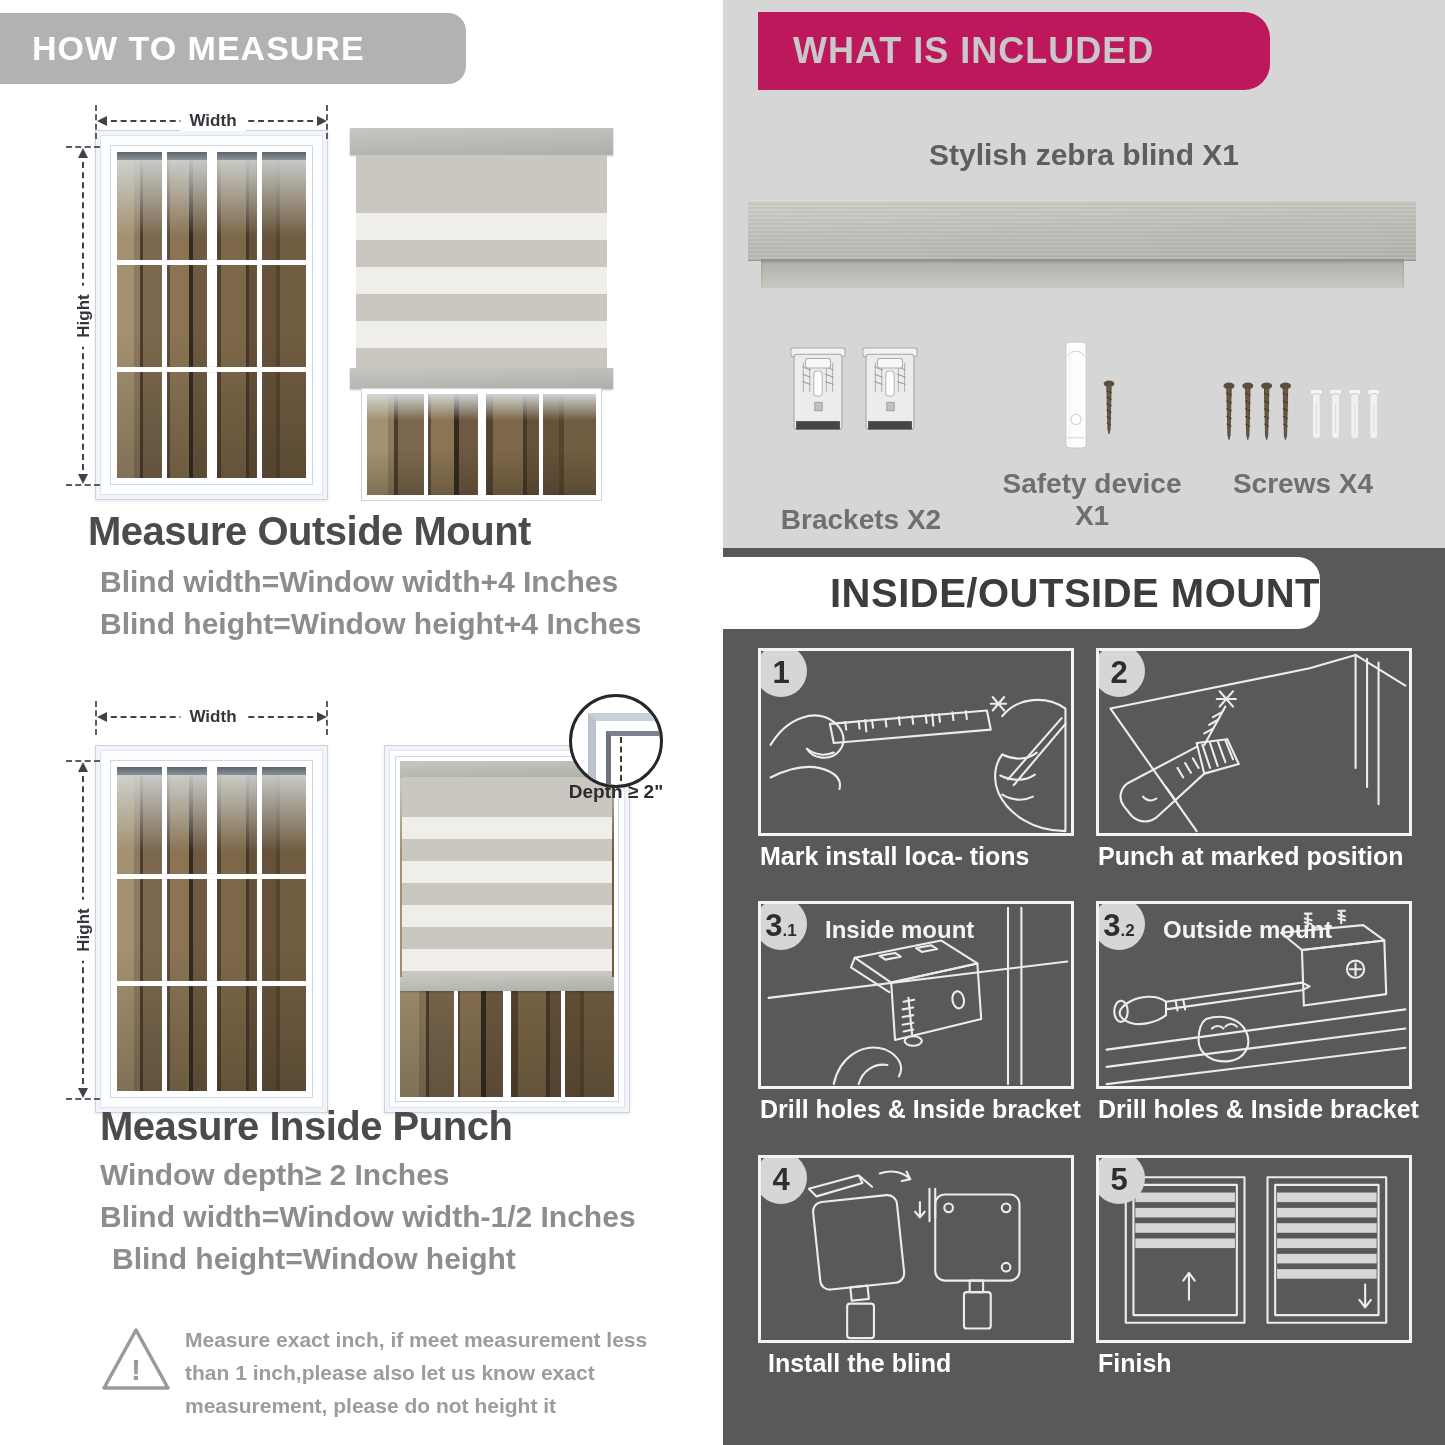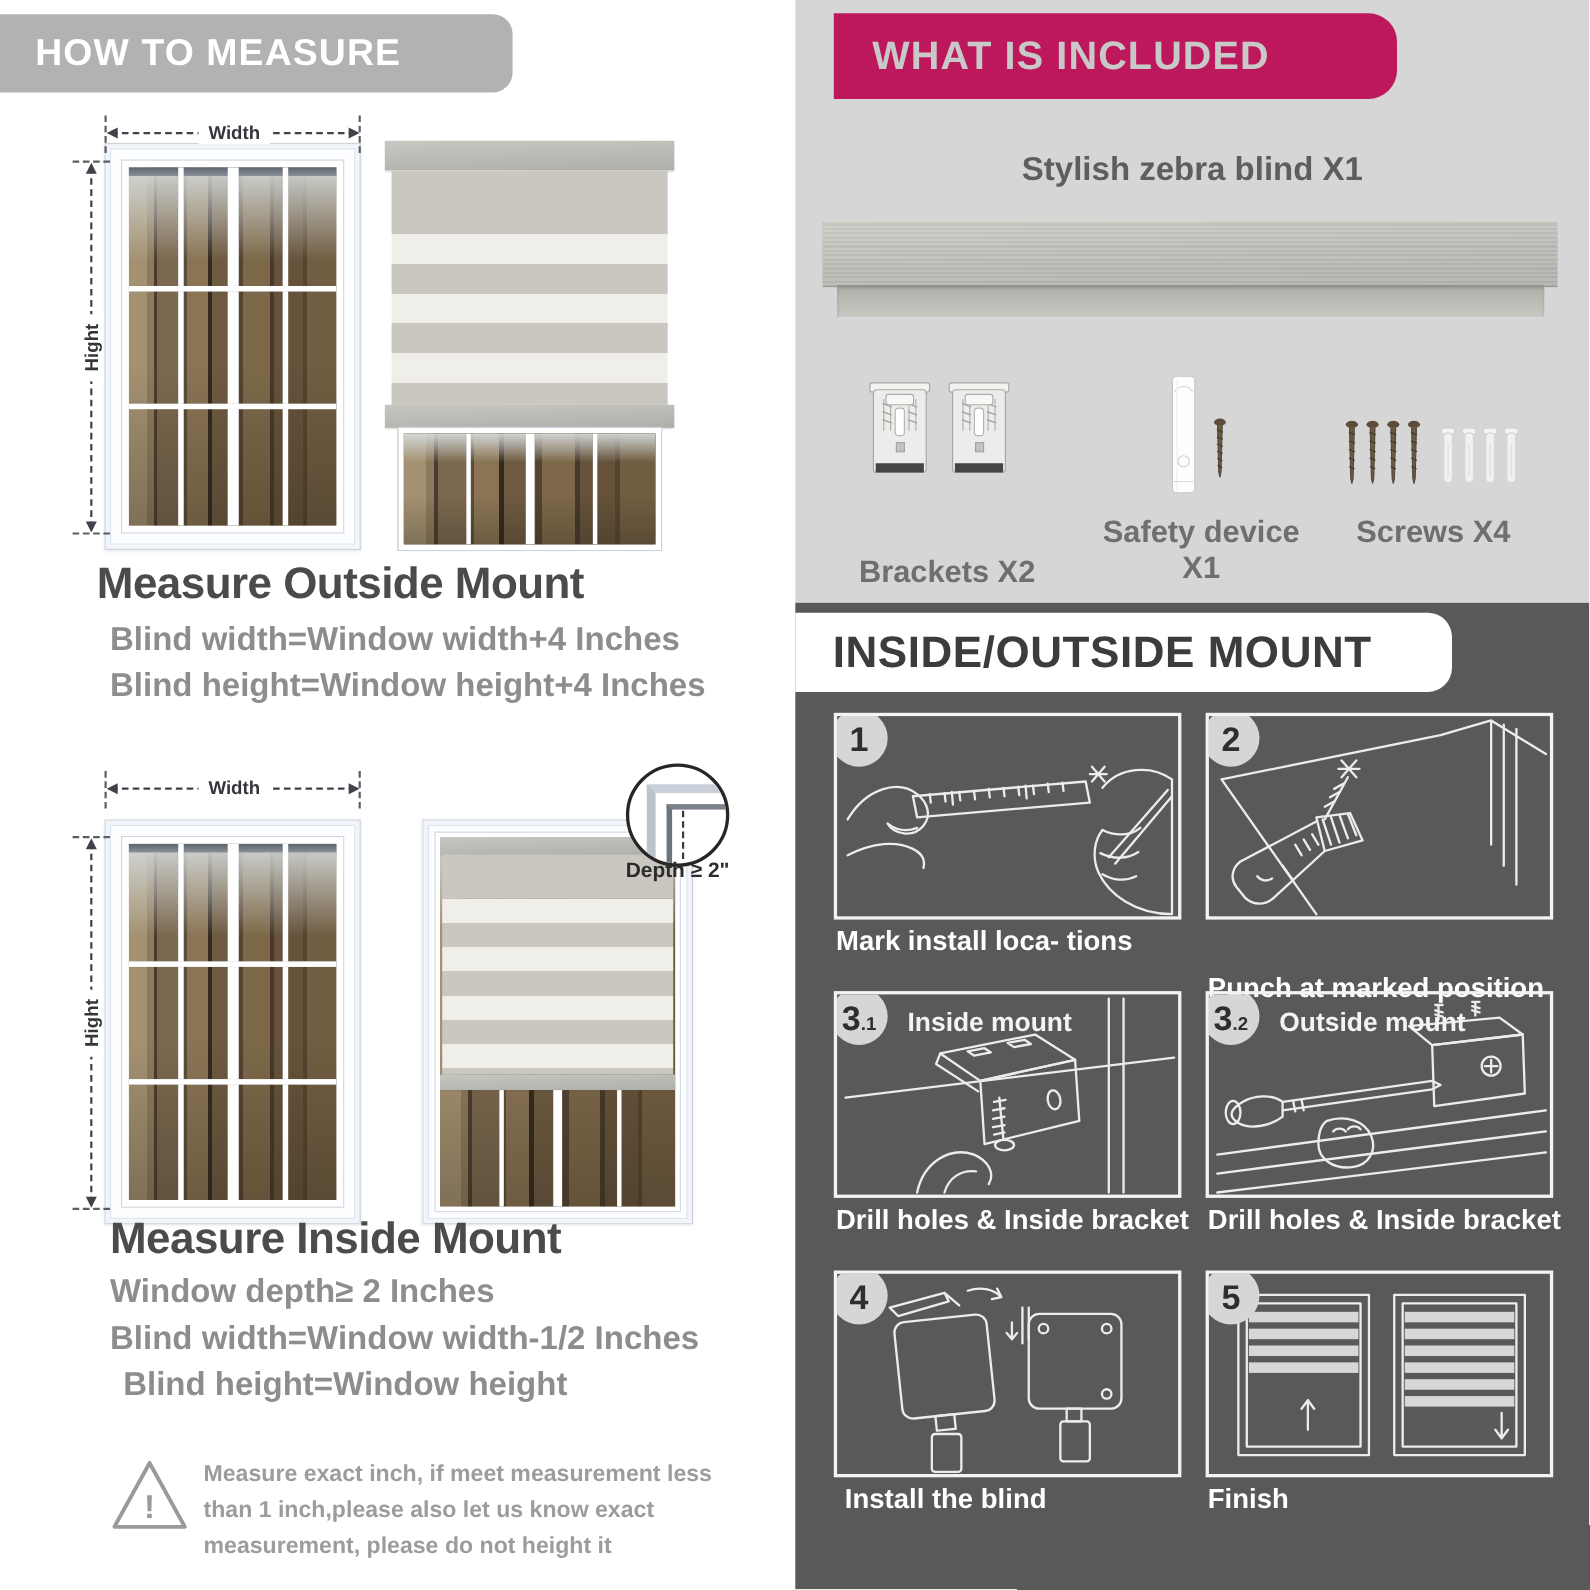--- a/index.html
+++ b/index.html
@@ -82,21 +82,21 @@
   .product-lbl{font-size:30px;font-weight:bold;color:#5e5e5e;text-align:center;}
   .bar-main{background:linear-gradient(178deg,#cdcec8 0%,#bcbdb7 55%,#b2b3ad 100%);
             border-top:1px solid #dadbd5;box-shadow:0 1px 0 #96978f;}
   .bar-main:after{content:"";position:absolute;inset:0;
       background:repeating-linear-gradient(to bottom,rgba(255,255,255,.07) 0 2px,rgba(0,0,0,.03) 2px 4px);}
   .bar-ledge{background:linear-gradient(#aeafa9,#c7c8c2);box-shadow:inset 0 3px 3px rgba(0,0,0,.18);}
   .item-lbl{font-size:28px;font-weight:bold;color:#6f6f6f;text-align:center;}
 
   .dark-panel{left:723px;top:548px;width:722px;height:897px;background:#595959;}
   .mnt-title{left:723px;top:557px;width:597px;height:72px;background:#ffffff;
-             border-radius:0 22px 22px 0;}
+             border-radius:0 22px 22px 0;text-align:right;}
   .mnt-title span{display:block;padding-left:34px;line-height:72px;font-size:40px;
                   font-weight:bold;color:#3c3c3c;letter-spacing:0.5px;}
 
   .panel{position:absolute;width:316px;height:188px;border:3px solid #f3f3f3;
          box-sizing:border-box;overflow:hidden;}
   .panel svg{position:absolute;left:2px;top:2px;}
   .badge{position:absolute;left:-6px;top:-6px;width:52px;height:52px;border-radius:50%;
          background:#d6d6d6;color:#2e2e2e;text-align:center;}
   .badge .num{font-size:31px;font-weight:bold;line-height:56px;}
   .badge .sub{font-size:17px;font-weight:bold;}
@@ -187,21 +187,21 @@
     </div>
   </div>
 
   <div class="abs callout" style="left:569px;top:694px;">
     <div class="abs" style="left:16px;top:16px;right:-24px;bottom:-24px;border-left:8px solid #bcc3cd;border-top:8px solid #c9cfd8;"></div>
     <div class="abs" style="left:34px;top:34px;right:-24px;bottom:-24px;border-left:5px solid #6e747c;border-top:5px solid #7b828b;"></div>
     <div class="abs" style="left:48px;top:40px;height:44px;border-left:2px dashed #3a3a3a;"></div>
   </div>
   <div class="abs depth-lbl" style="left:556px;top:781px;width:120px;">Depth ≥ 2"</div>
 
-  <div class="abs h-title" style="left:100px;top:1104px;">Measure Inside Mount</div>
+  <div class="abs h-title" style="left:100px;top:1104px;">Measure Inside Punch</div>
   <div class="abs h-line" style="left:100px;top:1158px;">Window depth≥ 2 Inches</div>
   <div class="abs h-line" style="left:100px;top:1200px;">Blind width=Window width-1/2 Inches</div>
   <div class="abs h-line" style="left:112px;top:1242px;">Blind height=Window height</div>
 
   <svg class="abs" style="left:98px;top:1324px;" width="76" height="72" viewBox="0 0 76 72">
     <path d="M38,6 L70,64 L6,64 Z" fill="none" stroke="#9a9a9a" stroke-width="3.5" stroke-linejoin="round"></path>
     <text x="38" y="56" text-anchor="middle" font-size="30" font-weight="bold" fill="#9a9a9a" font-family="Liberation Sans, sans-serif">!</text>
   </svg>
   <div class="abs warn-text" style="left:185px;top:1323px;">
     <div>Measure exact inch, if meet measurement less</div>
@@ -332,21 +332,21 @@
       <path d="M126,56 L104,96"></path>
       <path d="M122,62 l-9,5 M118,70 l-9,5 M113,79 l-9,5"></path>
       <path d="M96,94 L128,90 L140,116 L104,126 Z"></path>
       <path d="M102,96 l8,24 M110,94 l8,24 M118,92 l8,22 M126,91 l8,20"></path>
       <path d="M104,126 L56,170 C48,178 36,178 28,170 L20,160 C14,152 16,142 24,136 L96,98"></path>
       <path d="M64,140 l10,14 M40,150 a10,10 0 0 0 14,2"></path>
       <path d="M76,120 l6,10 M84,115 l6,10 M92,110 l6,10"></path>
     </svg>
     <div class="badge"><span class="num">2</span><span class="sub"></span></div>
   </div>
-  <div class="caption" style="left:1098px;top:842px;margin-top:42px;">Punch at  marked position</div>
+  <div class="caption" style="left:1098px;top:842px;">Punch at  marked position</div>
 
   <div class="panel" style="left:758px;top:901px;">
     <svg class="lineart" width="310" height="180" viewBox="0 0 316 188">
       <path d="M2,96 L314,58 M252,2 L252,186 M266,2 L266,186"></path>
       <path d="M92,54 L182,36 L220,60 L130,80 Z"></path>
       <path d="M118,52 l16,-3 l6,4 l-16,3 Z M156,44 l16,-3 l6,4 l-16,3 Z"></path>
       <path d="M130,80 L220,60 L224,118 L134,140 Z"></path>
       <ellipse cx="200" cy="98" rx="6" ry="9" transform="rotate(-10 200 98)"></ellipse>
       <path d="M92,54 L88,64 L128,90"></path>
       <path d="M152,136 L148,96"></path>

